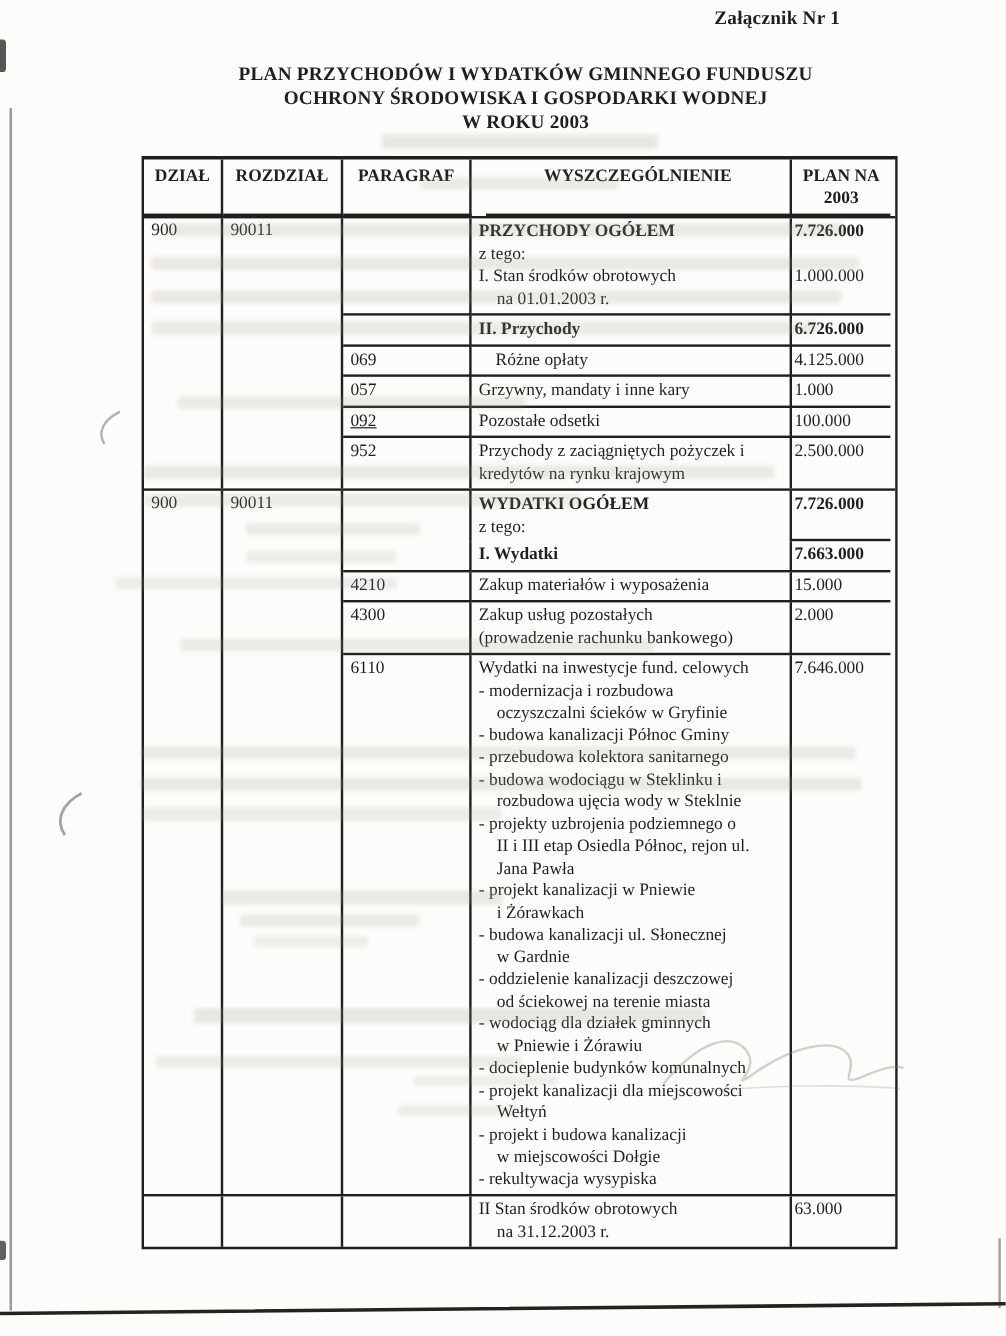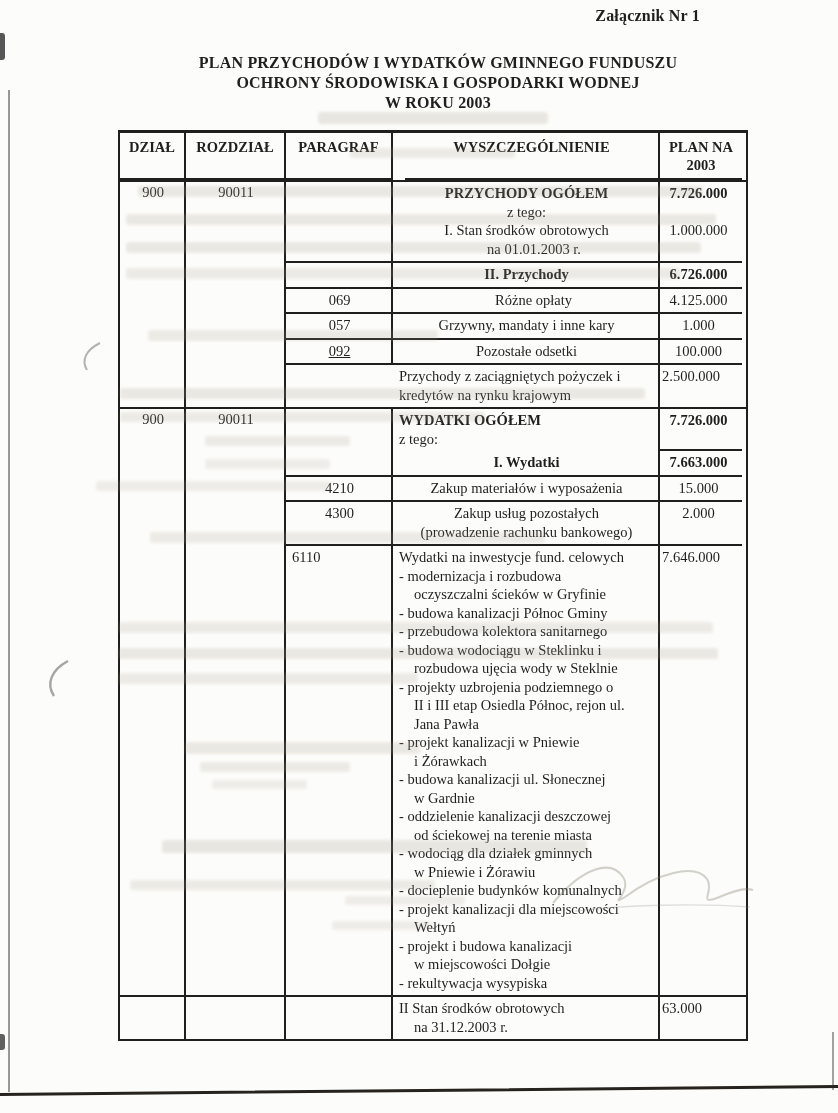--- a/index.html
+++ b/index.html
@@ -33,30 +33,30 @@
     background:transparent;
   }
   .sec{
     display:grid;
     grid-template-columns:66px 100px 107px 267px 82px;
     border-bottom:2px solid var(--ink);
   }
   .sec:last-child{border-bottom:none;}
   .c{box-sizing:border-box;padding:2px 4px 3px 6px;font-size:14.5px;}
   .vr{border-right:2px solid var(--ink);}
-  .bb{border-bottom:2px solid var(--ink);text-align:center;}
+  .bb{border-bottom:2px solid var(--ink);}
   .hc{
     font-weight:bold;text-align:center;font-size:14.5px;
     padding:5px 2px 4px 2px;line-height:18px;
   }
   .ln{line-height:18.5px;min-height:18.5px;white-space:nowrap;}
   .ln.b{font-weight:bold;}
   .ln.i{padding-left:15px;}
   .num{padding-right:7px;padding-left:2px;}
-  .mc{font-size:14.5px;text-align:center;}
+  .mc{font-size:14.5px;}
 
   
   .ghost{
     position:absolute;background:#a79d8c;opacity:.17;
     filter:blur(1.6px);border-radius:3px;pointer-events:none;
   }
   .artifact{position:absolute;pointer-events:none;}
   .edge-left{left:8px;top:90px;height:1002px;width:1.5px;background:rgba(70,70,70,.55);}
   .edge-right{left:832px;top:1032px;height:58px;width:1.5px;background:rgba(70,70,70,.5);}
   .edge-bottom{
@@ -128,20 +128,23 @@
           <div class="ln">1.000</div>
         </div>
         <div class="c vr bb" style="grid-area: 5 / 3; text-decoration: underline;">
           <div class="ln">092</div>
         </div>
         <div class="c vr bb" style="grid-area: 5 / 4;">
           <div class="ln">Pozostałe odsetki</div>
         </div>
         <div class="c num bb" style="grid-area: 5 / 5;">
           <div class="ln">100.000</div>
+        </div>
+        <div class="c vr" style="grid-area: 6 / 3;">
+          <div class="ln">952</div>
         </div>
         <div class="c vr" style="grid-area: 6 / 4;">
           <div class="ln">Przychody z zaciągniętych pożyczek i</div>
           <div class="ln">kredytów na rynku krajowym</div>
         </div>
         <div class="c num" style="grid-area: 6 / 5;">
           <div class="ln">2.500.000</div>
         </div>
       </div>
       <div class="sec">

